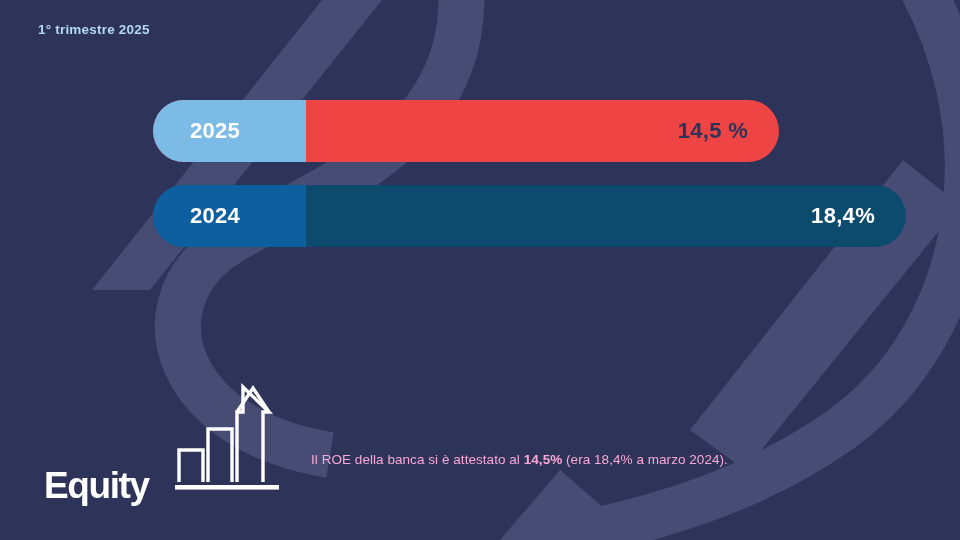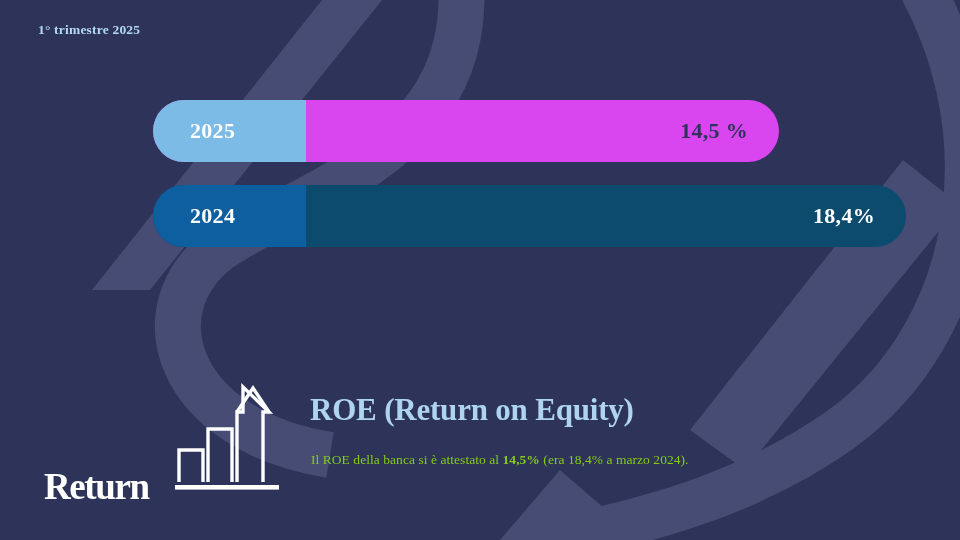--- a/index.html
+++ b/index.html
@@ -7,21 +7,20 @@
     width:960px; height:540px;
     background:#2e3359;
     font-family:"Liberation Sans", sans-serif;
     overflow:hidden;
   }
   #slide {
     position:relative;
     width:960px; height:540px;
     background:#2e3359;
     overflow:hidden;
-    font-family:Liberation Serif, serif;
   }
   
   #bg-deco {
     position:absolute; inset:0;
     width:960px; height:540px;
     pointer-events:none;
   }
   
   #period-label {
     position:absolute;
@@ -82,21 +81,21 @@
     left:310px; top:392px;
     font-size:31px;
     font-weight:bold;
     color:#aed4f2;
     letter-spacing:-0.2px;
   }
   #kpi-desc {
     position:absolute;
     left:311px; top:452px;
     font-size:13.5px;
-    color:#84cc16;
+    color:#f9a8d4;
     letter-spacing:0.05px;
     white-space:nowrap;
   }
   #kpi-desc b { font-weight:bold; }
   #brand-logo {
     position:absolute;
     left:44px; top:465px;
     font-size:37px;
     font-weight:bold;
     color:#ffffff;
@@ -115,21 +114,21 @@
     </g>
     <g fill="#474c75">
       <path d="M 322 0 L 382 0 L 150 290 L 92 290 Z"></path>
       <path d="M 903 160 L 960 205 L 745 470 L 690 430 Z"></path>
     </g>
     <path d="M 500 540 L 560 470 L 612 515 L 590 540 Z" fill="#474c75"></path>
   </svg>
 
   <div id="period-label">1° trimestre 2025</div>
 
-  <div class="bar" id="bar-2025" style="background: #d946ef; width: 626px;">
+  <div class="bar" id="bar-2025" style="background: #ef4444; width: 626px;">
     <div class="bar-label-zone" style="background: rgb(124, 187, 230);"></div>
     <span class="bar-year">2025</span>
     <span class="bar-value" style="color: rgb(46, 51, 89);">14,5 %</span>
   </div>
 
   <div class="bar" id="bar-2024" style="background: #0c4a6e; width: 753px;">
     <div class="bar-label-zone" style="background: rgb(14, 95, 159);"></div>
     <span class="bar-year">2024</span>
     <span class="bar-value" style="color: rgb(255, 255, 255);">18,4%</span>
   </div>
@@ -137,19 +136,18 @@
   <svg id="kpi-icon" viewBox="0 0 104 112" xmlns="http://www.w3.org/2000/svg">
     <g fill="none" stroke="#ffffff" stroke-width="3.4">
       <path d="M 4 100 L 4 68 L 28 68 L 28 100"></path>
       <path d="M 33 100 L 33 47 L 57 47 L 57 100"></path>
       <path d="M 62 100 L 62 30 L 68 30 L 68 5 L 68 5 L 94 30 L 88 30 L 88 100"></path>
     </g>
     <path d="M 62 30 L 78 6 L 94 30" fill="none" stroke="#ffffff" stroke-width="3.4"></path>
     <rect x="0" y="103" width="104" height="4.6" fill="#ffffff"></rect>
   </svg>
 
-  <div id="kpi-title" style="color: rgb(174, 212, 242);">ROE (Return on Equity)</div>
 
   <div id="kpi-desc"><span>Il ROE della banca si è attestato al </span><b>14,5%</b><span> (era 18,4% a marzo 2024).</span></div>
 
-  <div id="brand-logo">Return</div>
+  <div id="brand-logo">Equity</div>
 
 </div>
 
 </body></html>

